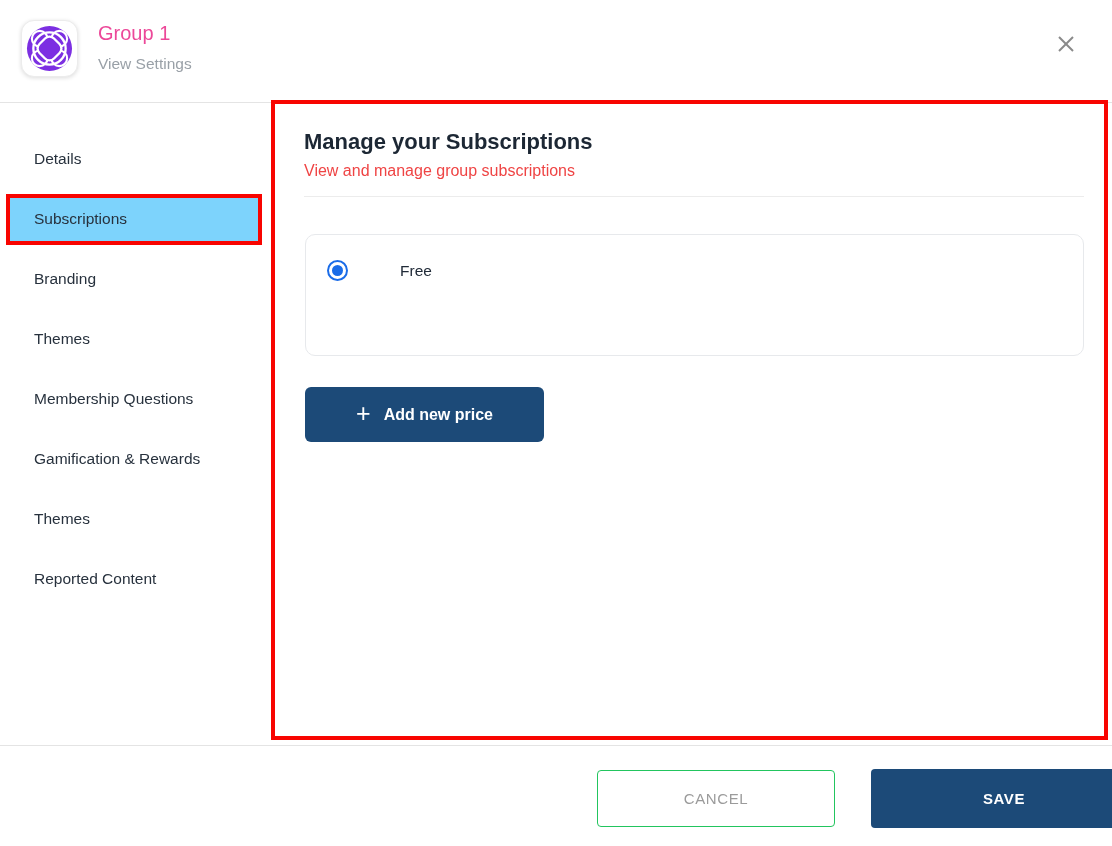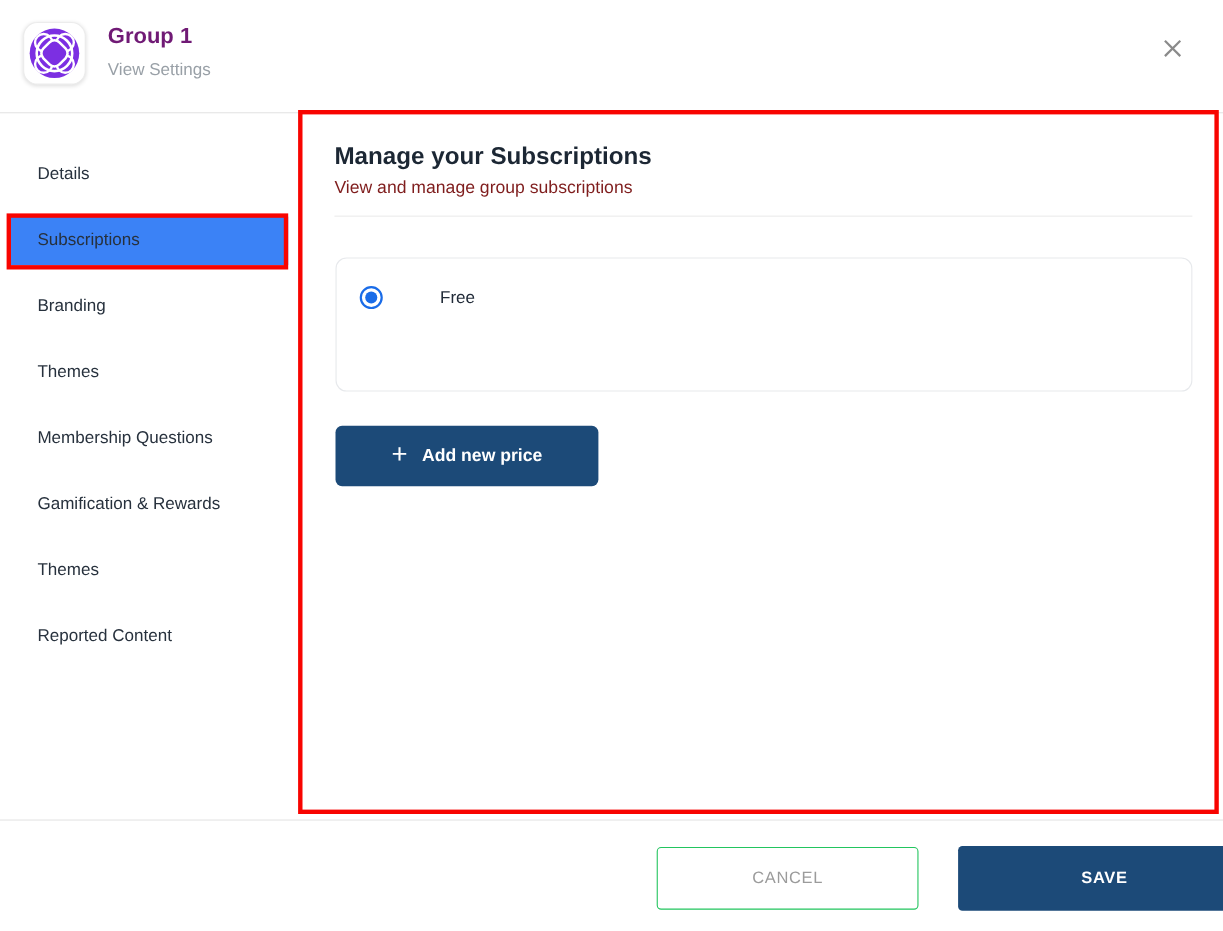--- a/index.html
+++ b/index.html
@@ -9,54 +9,54 @@
     -webkit-font-smoothing:antialiased;
   }
   
   .logo-tile{
     position:absolute;left:21px;top:20px;width:55px;height:55px;
     background:#fff;border:1px solid #ececec;border-radius:13px;
     box-shadow:0 1px 4px rgba(0,0,0,.14);
     display:flex;align-items:center;justify-content:center;
   }
   .header-title{
-    position:absolute;left:98px;top:22px;font-size:20px;font-weight:700;color:#701a75;
+    position:absolute;left:98px;top:22px;font-size:20px;font-weight:400;color:#ec4899;
   }
   .header-subtitle{
     position:absolute;left:98px;top:55px;font-size:15.5px;color:#99a0a7;
   }
   .close-btn{
     position:absolute;left:1050px;top:28px;width:32px;height:32px;
     background:transparent;border:none;cursor:pointer;padding:0;
     display:flex;align-items:center;justify-content:center;
   }
   .header-divider{
     position:absolute;left:0;top:102px;width:1112px;height:1px;background:#e4e4e4;
   }
   
   .sidebar-item{
     position:absolute;left:10px;width:252px;height:44px;
     display:flex;align-items:center;padding-left:24px;box-sizing:border-box;
     font-size:15.5px;color:#27313d;cursor:pointer;background:transparent;border:none;
     font-family:"Liberation Sans",sans-serif;text-align:left;
   }
-  .sidebar-item.selected{background:#3b82f6;}
+  .sidebar-item.selected{background:#7dd3fc;}
   
   .annotation{
     position:absolute;border:4px solid #f80400;box-sizing:border-box;
     pointer-events:none;background:transparent;
   }
   .annotation.sidebar-box{left:6px;top:194px;width:256px;height:51px;}
   .annotation.content-box{left:271px;top:100px;width:837px;height:640px;}
   
   .content-title{
     position:absolute;left:304px;top:129px;font-size:22px;font-weight:600;color:#1c2734;
   }
   .content-subtitle{
-    position:absolute;left:304px;top:162px;font-size:16px;color:#7f1d1d;
+    position:absolute;left:304px;top:162px;font-size:16px;color:#ef4444;
   }
   .content-divider{
     position:absolute;left:304px;top:196px;width:780px;height:1px;background:#ececec;
   }
   .plan-card{
     position:absolute;left:305px;top:234px;width:779px;height:122px;box-sizing:border-box;
     border:1px solid #e7e9ec;border-radius:10px;background:#fff;
   }
   .radio{
     position:absolute;left:327px;top:260px;width:21px;height:21px;box-sizing:border-box;

